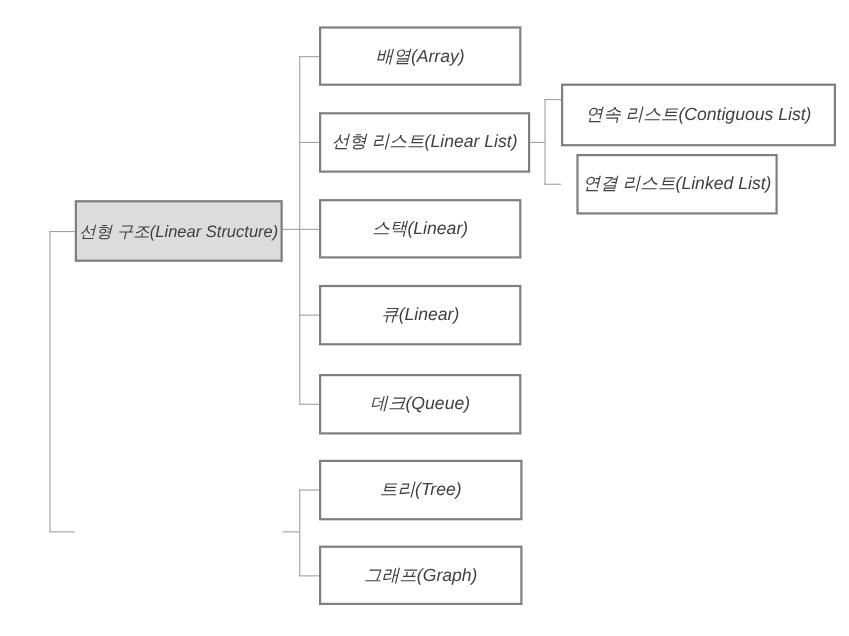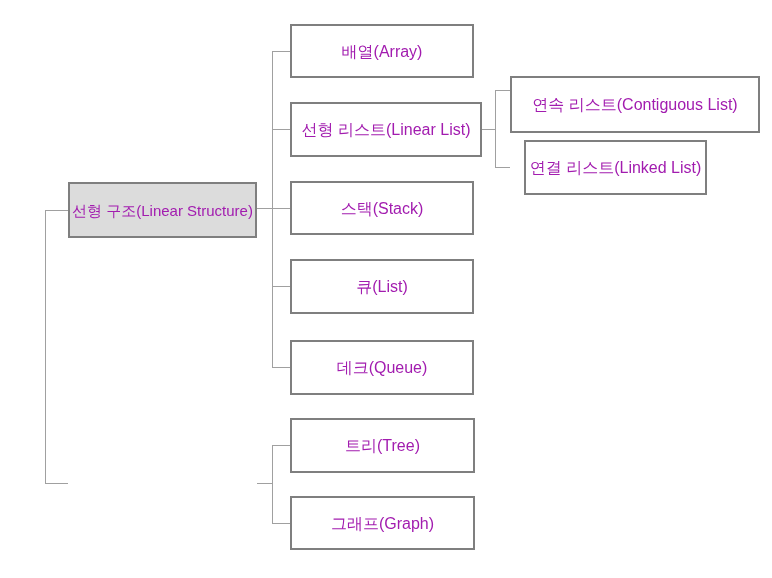--- a/index.html
+++ b/index.html
@@ -18,22 +18,23 @@
   .node {
     position: absolute;
     border: 2px solid #7f7f7f;
     background: #ffffff;
     display: flex;
     align-items: center;
     justify-content: center;
     text-align: center;
     font-size: 16px;
     line-height: 19px;
-    color: #a21caf;
+    color: #404040;
     white-space: nowrap;
+    font-style: italic;
   }
   .node.group {
     background: #dcdcdc;
     flex-direction: row;
     font-size: 15px;
   }
   .line {
     position: absolute;
     background: #a0a0a0;
   }
@@ -80,19 +81,19 @@
 
   <div class="node group" id="box-linear-group">
     <span>선형 구조</span>
     <span>(Linear Structure)</span>
   </div>
 
   <div class="node" id="box-array">배열(Array)</div>
   <div class="node" id="box-linear-list">선형 리스트(Linear List)</div>
   <div class="node" id="box-contiguous-list">연속 리스트(Contiguous List)</div>
   <div class="node" id="box-linked-list">연결 리스트(Linked List)</div>
-  <div class="node" id="box-stack">스택(Stack)</div>
-  <div class="node" id="box-queue">큐(List)</div>
+  <div class="node" id="box-stack">스택(Linear)</div>
+  <div class="node" id="box-queue">큐(Linear)</div>
   <div class="node" id="box-deque">데크(Queue)</div>
   <div class="node" id="box-tree">트리(Tree)</div>
   <div class="node" id="box-graph">그래프(Graph)</div>
 
 </div>
 
 </body></html>

